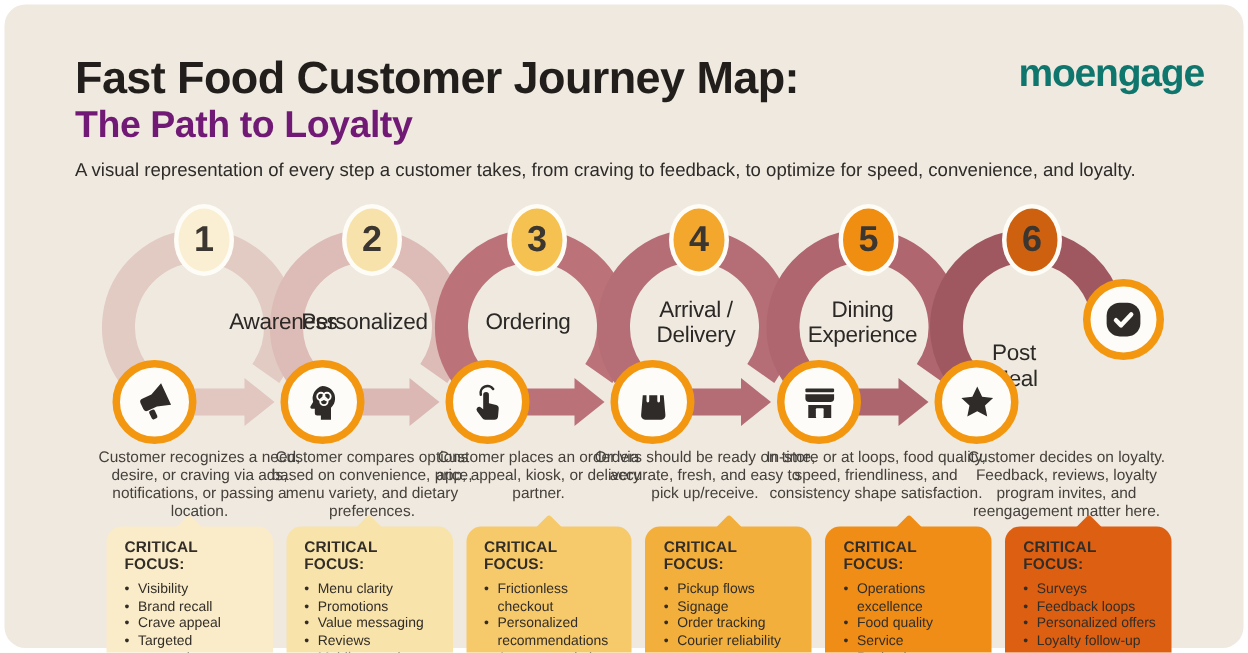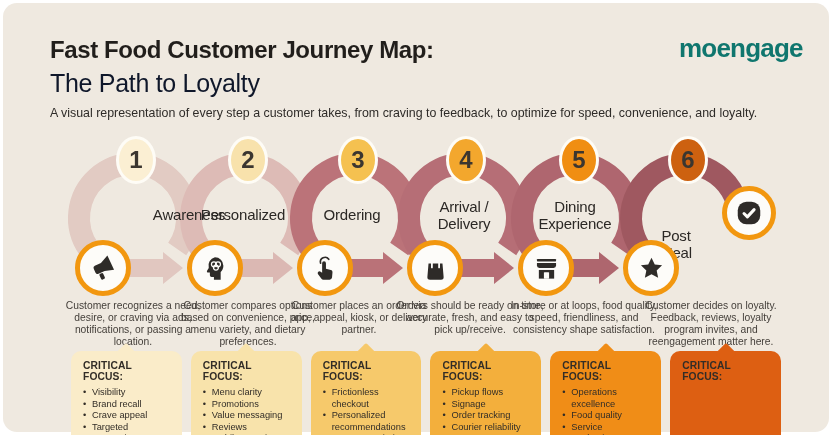--- a/index.html
+++ b/index.html
@@ -1,21 +1,21 @@
 <!DOCTYPE html>
 <html><head>
 <meta charset="utf-8">
 <style>
   html,body{margin:0;padding:0;background:#ffffff;}
   body{font-family:"Liberation Sans", sans-serif; width:832px; height:435px; position:relative; overflow:hidden;}
   .card{position:absolute; inset:3px; background:#EFE9E0; border-radius:14px;}
 
   
-  .title1{position:absolute; left:47px; top:33px; font-size:24px; font-weight:700; color:#211E1B; letter-spacing:-0.4px;}
-  .title2{position:absolute; left:47px; top:66px; font-size:25px; font-weight:400; color:#0f172a; letter-spacing:-0.3px;}
+  .title1{position:absolute; left:47px; top:33px; font-size:30px; font-weight:700; color:#211E1B; letter-spacing:-0.4px;}
+  .title2{position:absolute; left:47px; top:66px; font-size:25px; font-weight:700; color:#701a75; letter-spacing:-0.3px;}
   .subtitle{position:absolute; left:47px; top:103px; font-size:12.4px; color:#2E2B28;}
   .brand{position:absolute; left:676px; top:30px; font-size:26px; font-weight:800; color:#0f766e; letter-spacing:-0.8px;}
 
   
   .journey-svg{position:absolute; left:0; top:0; width:832px; height:435px;}
 
   
   .badge{position:absolute; top:133px; width:34px; height:42px; border:3px solid #FEFCF6; border-radius:50%;
          display:flex; align-items:center; justify-content:center; font-size:24px; font-weight:700; color:#3B3630; z-index:3;}
 
@@ -227,16 +227,22 @@
       <ul>
           <li>Operations excellence</li>
           <li>Food quality</li>
           <li>Service</li>
           <li>Packaging</li>
         </ul>
     </div>
     <div class="focus-box" style="background-color: rgb(221, 95, 18);">
       <div class="focus-notch" style="background-color: rgb(221, 95, 18);"></div>
       <p class="focus-title">CRITICAL FOCUS:</p>
+      <ul>
+          <li>Surveys</li>
+          <li>Feedback loops</li>
+          <li>Personalized offers</li>
+          <li>Loyalty follow-up</li>
+        </ul>
     </div>
   </div>
 
 </div>
 
 </body></html>

